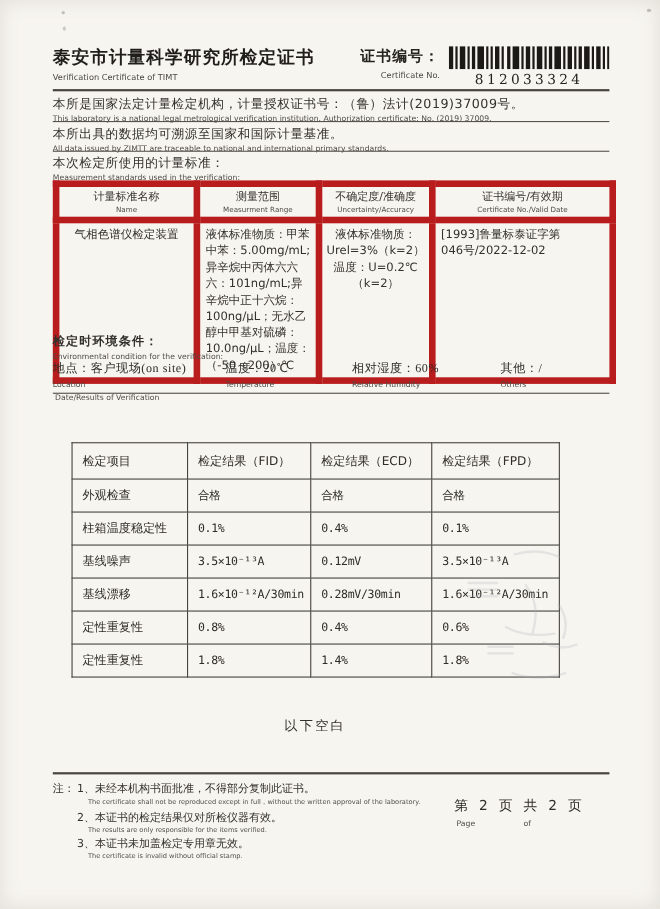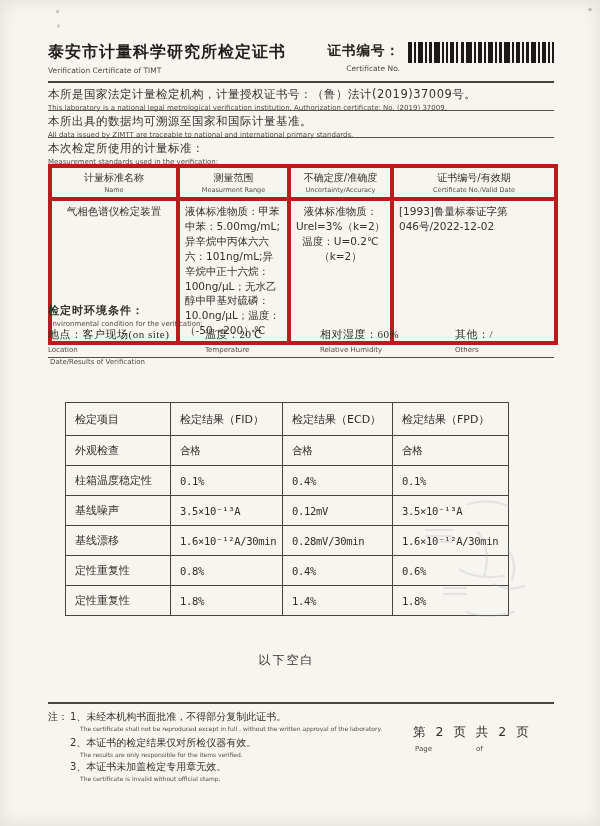--- a/index.html
+++ b/index.html
@@ -25,21 +25,21 @@
   .barcode { display:block; margin:0 auto; }
   .barcode-num { font-size:12.5px; letter-spacing:3px; color:#26241f; margin-top:1px; font-family:"DejaVu Serif", serif; }
   .rule { position:absolute; left:48px; width:506px; border-top:2px solid #46443f; }
   .rule-thin { position:absolute; left:48px; width:506px; border-top:1px solid #56534d; }
   
   .statement { position:absolute; left:48px; width:506px; }
   .st-zh { font-size:11.5px; color:#33312c; letter-spacing:.5px; }
   .st-en { font-size:7px; color:#4e4c47; margin-top:2px; }
   
   .std-table { position:absolute; left:48px; top:164px; width:506px; border-collapse:collapse; table-layout:fixed; }
-  .std-table th, .std-table td { border:4px solid #b91c1c; }
+  .std-table th, .std-table td { border:6px solid #b91c1c; }
   .std-table th { font-weight:normal; text-align:center; vertical-align:middle; height:33px; }
   .std-h-zh { font-size:10px; color:#34322d; }
   .std-h-en { font-size:6.5px; color:#4e4c47; margin-top:1px; }
   .std-table td { font-size:10.5px; line-height:1.42; vertical-align:top; padding:3px 5px; color:#33312c; }
   td.std-name { text-align:center; }
   td.std-unc { text-align:center; white-space:pre-line; padding-left:3px; padding-right:3px; }
   td.std-cert { white-space:pre-line; }
   
   .env-title { position:absolute; left:48px; top:303px; }
   .env-title-zh { font-size:11px; font-weight:bold; color:#33312c; letter-spacing:1px; }
@@ -117,20 +117,21 @@
             <rect x="108" y="0" width="4" height="21"></rect>
               <rect x="114" y="0" width="2" height="21"></rect>
             <rect x="118" y="0" width="3" height="21"></rect>
               <rect x="123" y="0" width="5" height="21"></rect>
             <rect x="130" y="0" width="2" height="21"></rect>
               <rect x="134" y="0" width="4" height="21"></rect>
             <rect x="140" y="0" width="2" height="21"></rect>
               <rect x="144" y="0" width="2" height="21"></rect>
           </g>
         </svg>
+        <div class="barcode-num">812033324</div>
       </div>
     </div>
   </div>
 
   <div class="rule" style="top:81px"></div>
 
   <div class="statement" style="top:87px">
     <div class="st-zh">本所是国家法定计量检定机构，计量授权证书号：（鲁）法计(2019)37009号。</div>
     <div class="st-en">This laboratory is a national legal metrological verification institution. Authorization certificate: No. (2019) 37009.</div>
   </div>

